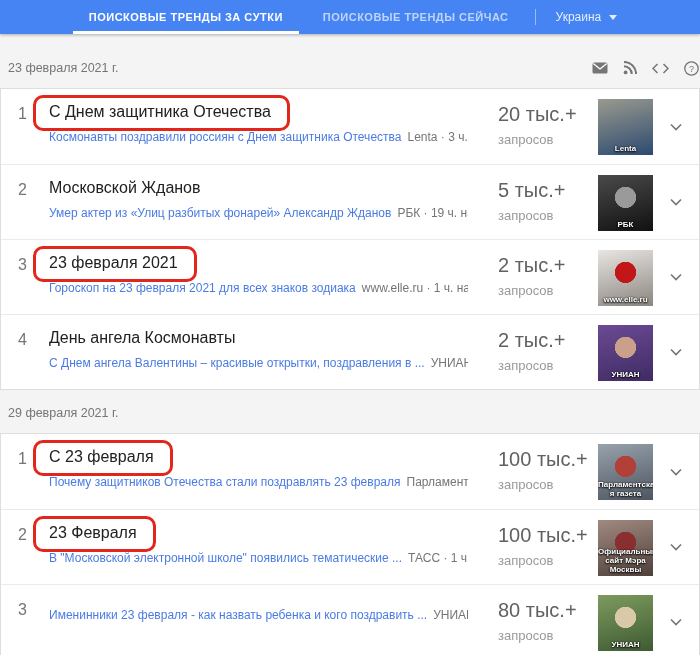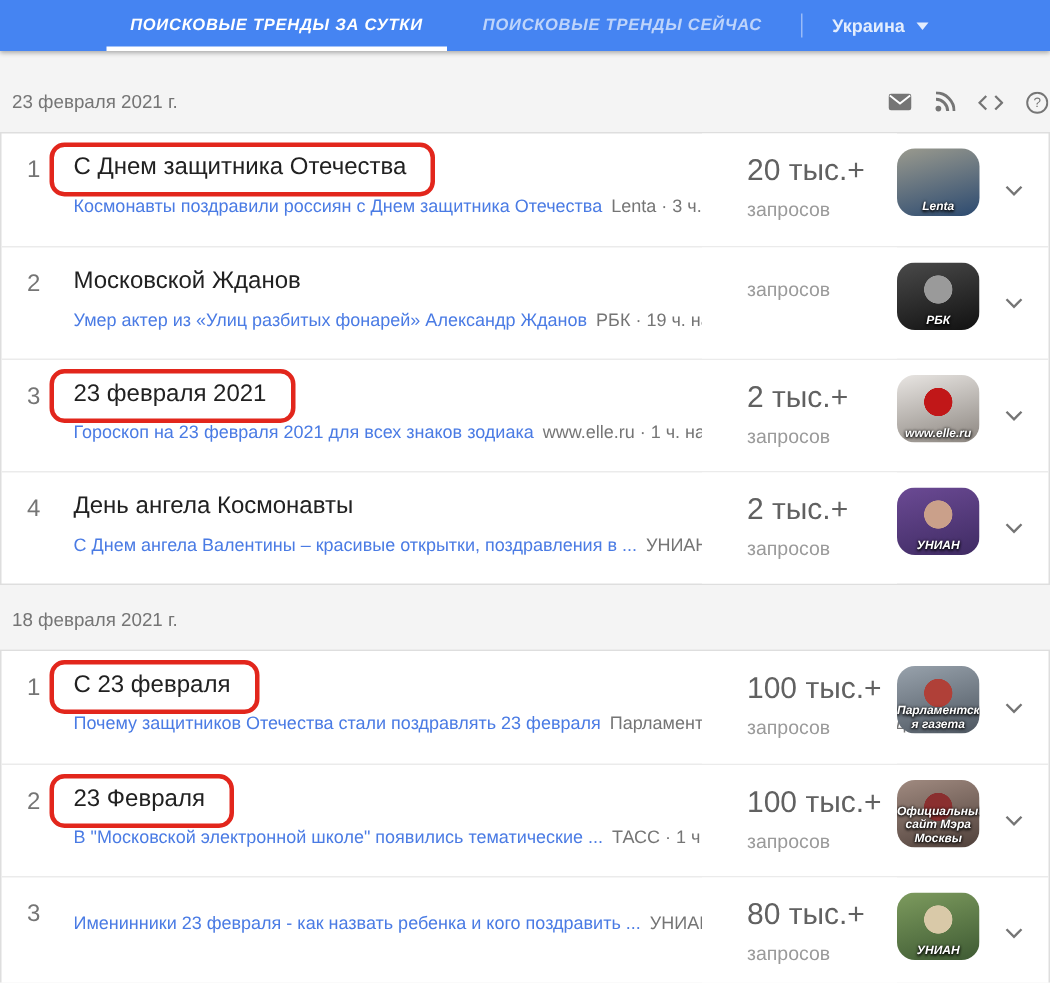--- a/index.html
+++ b/index.html
@@ -14,29 +14,29 @@
     font-family:"Liberation Sans",sans-serif;position:relative;
   }
   
   .topbar{
     height:34px;background:var(--bar-bg);display:flex;justify-content:center;
     align-items:stretch;box-shadow:0 1px 3px rgba(0,0,0,.3);position:relative;z-index:5;
   }
   .tab{
     position:relative;display:flex;align-items:center;padding:0 20px;
     font-size:11px;font-weight:700;letter-spacing:.5px;color:rgba(255,255,255,.65);
-    cursor:pointer;white-space:nowrap;font-style:italic;
+    cursor:pointer;white-space:nowrap;
   }
   .tab.active{color:#fff;}
   .tab.active::after{
     content:"";position:absolute;left:4px;right:4px;bottom:0;height:3px;background:#fff;
   }
   .tabbar-divider{width:1px;height:16px;background:rgba(255,255,255,.45);align-self:center;margin:0 6px;}
   .region{
-    display:flex;align-items:center;gap:8px;padding:0 14px;font-size:12px;font-weight:700;
+    display:flex;align-items:center;gap:8px;padding:0 14px;font-size:12px;font-weight:400;
     color:rgba(255,255,255,.85);cursor:pointer;white-space:nowrap;
   }
   .caret{width:0;height:0;border-left:4px solid transparent;border-right:4px solid transparent;
     border-top:5px solid rgba(255,255,255,.85);}
   
   .datebar{
     display:flex;align-items:center;justify-content:space-between;
     padding:0 8px 0 8px;height:26px;color:var(--muted);font-size:12.5px;
   }
   .datebar.first{margin-top:21px;align-items:center;}
@@ -55,22 +55,22 @@
   }
   .titlebox.annotated{border-color:var(--red);}
   .title{font-size:16px;color:var(--title);cursor:pointer;}
   .sub{margin-top:9px;font-size:12px;}
   .sub .link{color:var(--link);cursor:pointer;}
   .sub .meta{color:var(--muted);margin-left:6px;}
   .count{width:130px;padding:14px 12px 0 30px;flex-shrink:0;background:#fff;position:relative;z-index:2;}
   .count .num{font-size:20px;color:var(--count);white-space:nowrap;}
   .count .lbl{font-size:13px;color:var(--count-lbl);margin-top:6px;}
   .thumb{
-    width:55px;height:45px;margin-top:10px;border-radius:12px;flex-shrink:0;
-    position:relative;cursor:pointer;overflow:hidden;background:#888;z-index:2;font-style:italic;
+    width:55px;height:56px;margin-top:10px;border-radius:0;flex-shrink:0;
+    position:relative;cursor:pointer;overflow:hidden;background:#888;z-index:2;
   }
   .thumb .cap{
     position:absolute;bottom:2px;left:0;width:100%;text-align:center;
     font-size:8px;line-height:9px;font-weight:700;color:#fff;
     text-shadow:0 0 2px #000,0 1px 2px #000;
   }
   .chev{width:46px;display:flex;align-items:center;justify-content:center;cursor:pointer;flex-shrink:0;}
 </style>
 </head>
 <body>
@@ -142,20 +142,21 @@
     </div>
   </div>
 
   <div class="row">
     <div class="rank">2</div>
     <div class="main">
       <div><span class="titlebox"><span class="title">Московской Жданов</span></span></div>
       <div class="sub"><span class="link">Умер актер из «Улиц разбитых фонарей» Александр Жданов</span><span class="meta">РБК · 19 ч. назад</span></div>
     </div>
     <div class="count">
+      <div class="num">5 тыс.+</div>
       <div class="lbl">запросов</div>
     </div>
     <div class="thumb" style="background: radial-gradient(circle at 50% 40%, rgb(154, 154, 154) 0px, rgb(154, 154, 154) 24%, rgba(0, 0, 0, 0) 25%), linear-gradient(165deg, rgb(74, 74, 74), rgb(17, 17, 17));">
       <span class="cap">РБК</span>
     </div>
     <div class="chev">
       <svg width="12" height="8" viewBox="0 0 12 8">
           <polyline points="1,1.5 6,6.5 11,1.5" fill="none" stroke="#757575" stroke-width="1.6"></polyline>
         </svg>
     </div>
@@ -197,21 +198,21 @@
     <div class="chev">
       <svg width="12" height="8" viewBox="0 0 12 8">
           <polyline points="1,1.5 6,6.5 11,1.5" fill="none" stroke="#757575" stroke-width="1.6"></polyline>
         </svg>
     </div>
   </div>
 
 </div>
 
 <div class="datebar second">
-  <span>18 февраля 2021 г.</span>
+  <span>29 февраля 2021 г.</span>
 </div>
 
 <div class="card">
 
   <div class="row">
     <div class="rank">1</div>
     <div class="main">
       <div><span class="titlebox annotated"><span class="title">С 23 февраля</span></span></div>
       <div class="sub"><span class="link">Почему защитников Отечества стали поздравлять 23 февраля</span><span class="meta">Парламентская газета · 10 ч. назад</span></div>
     </div>

